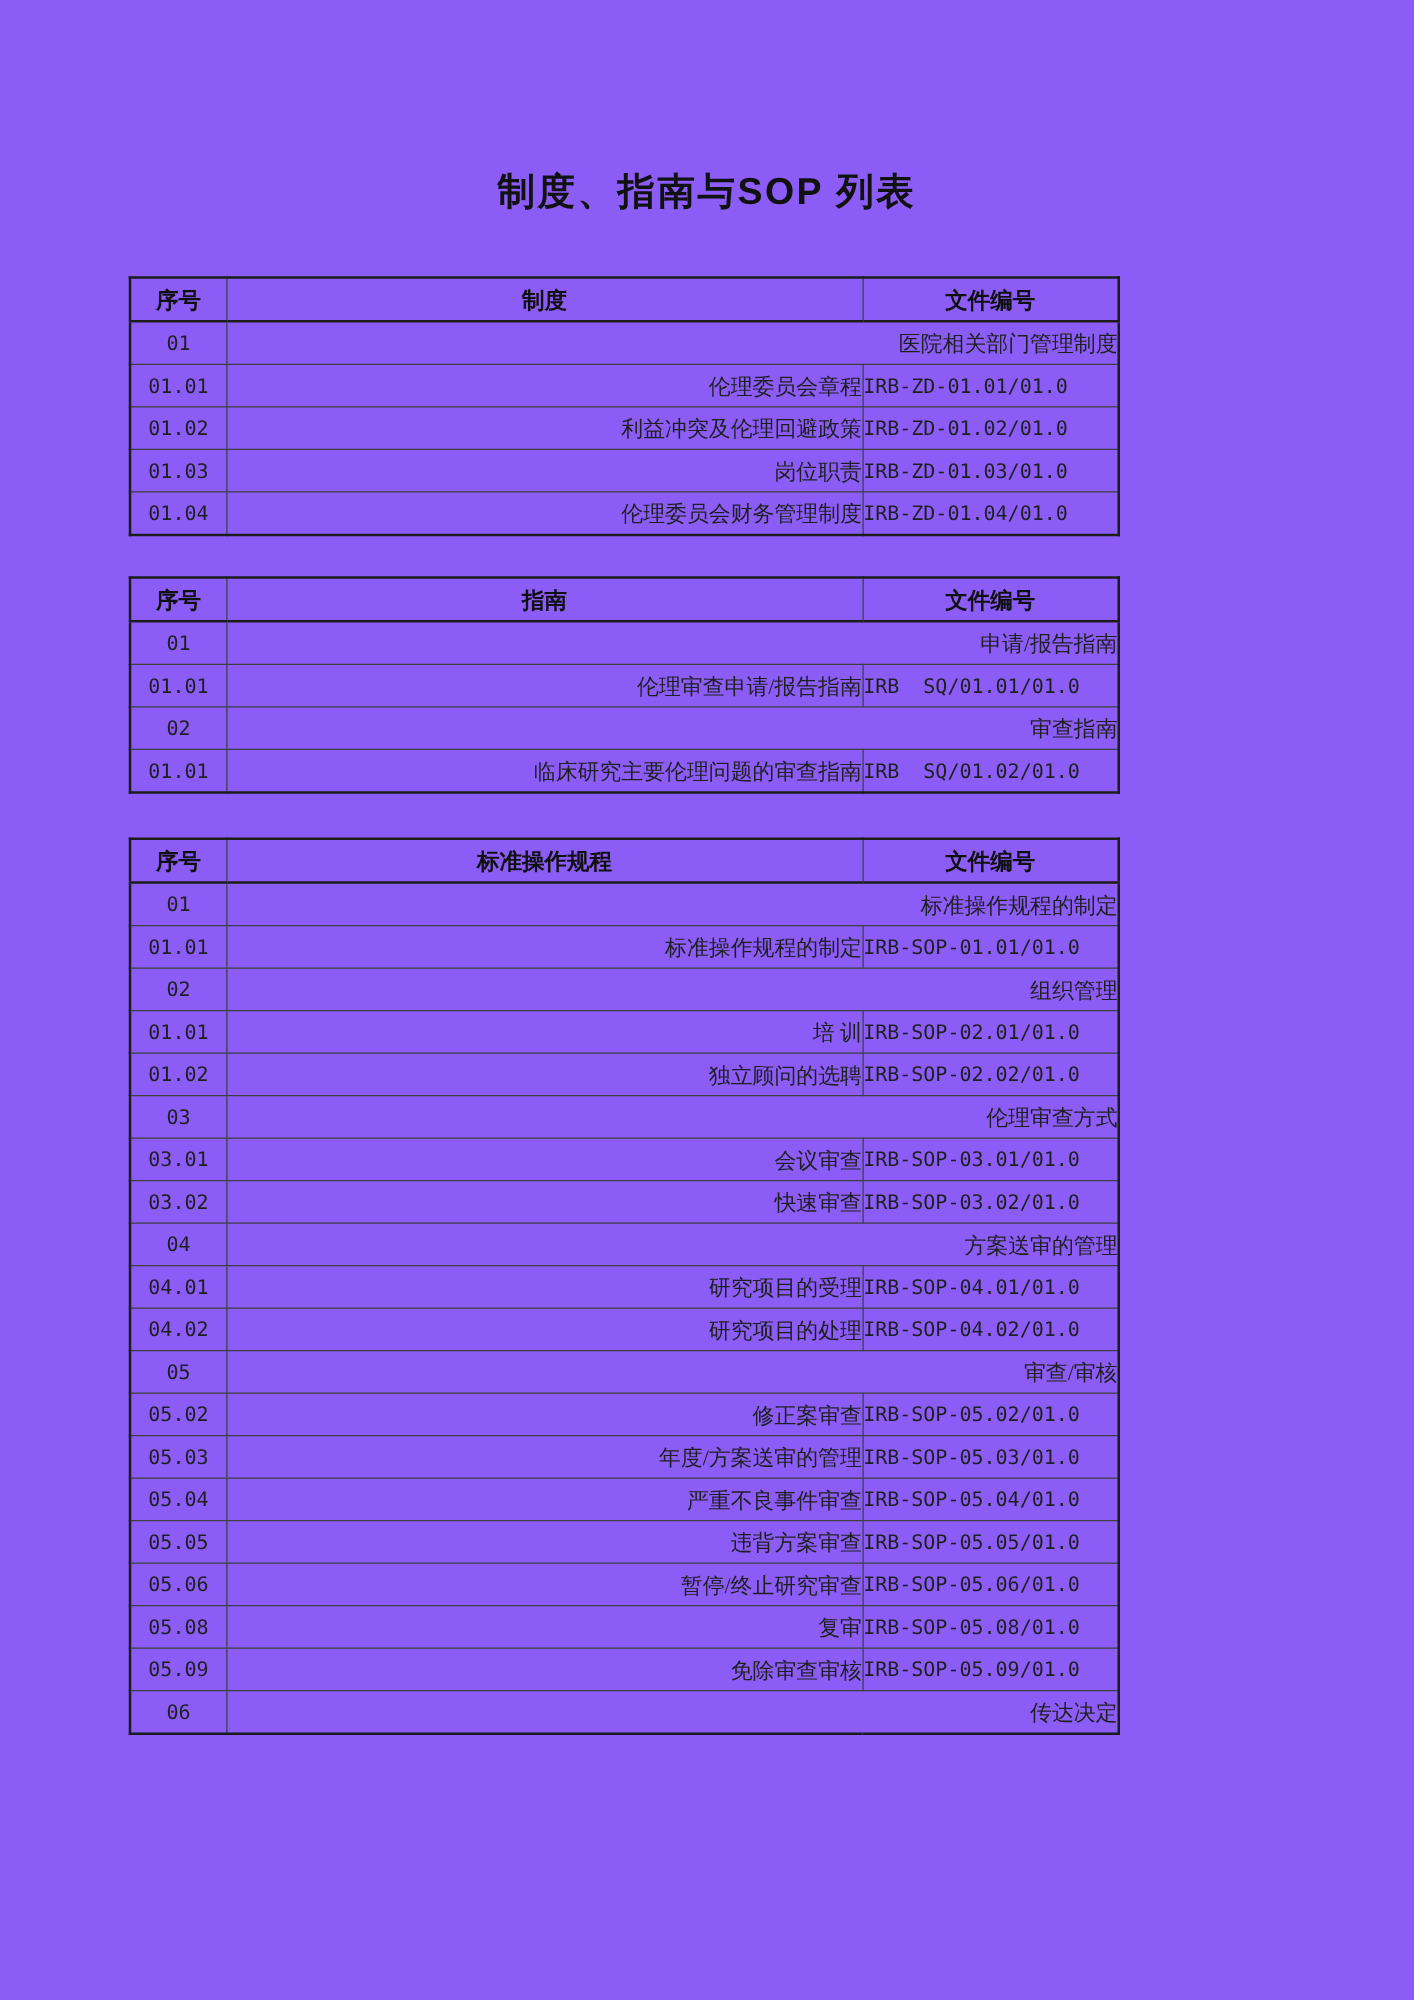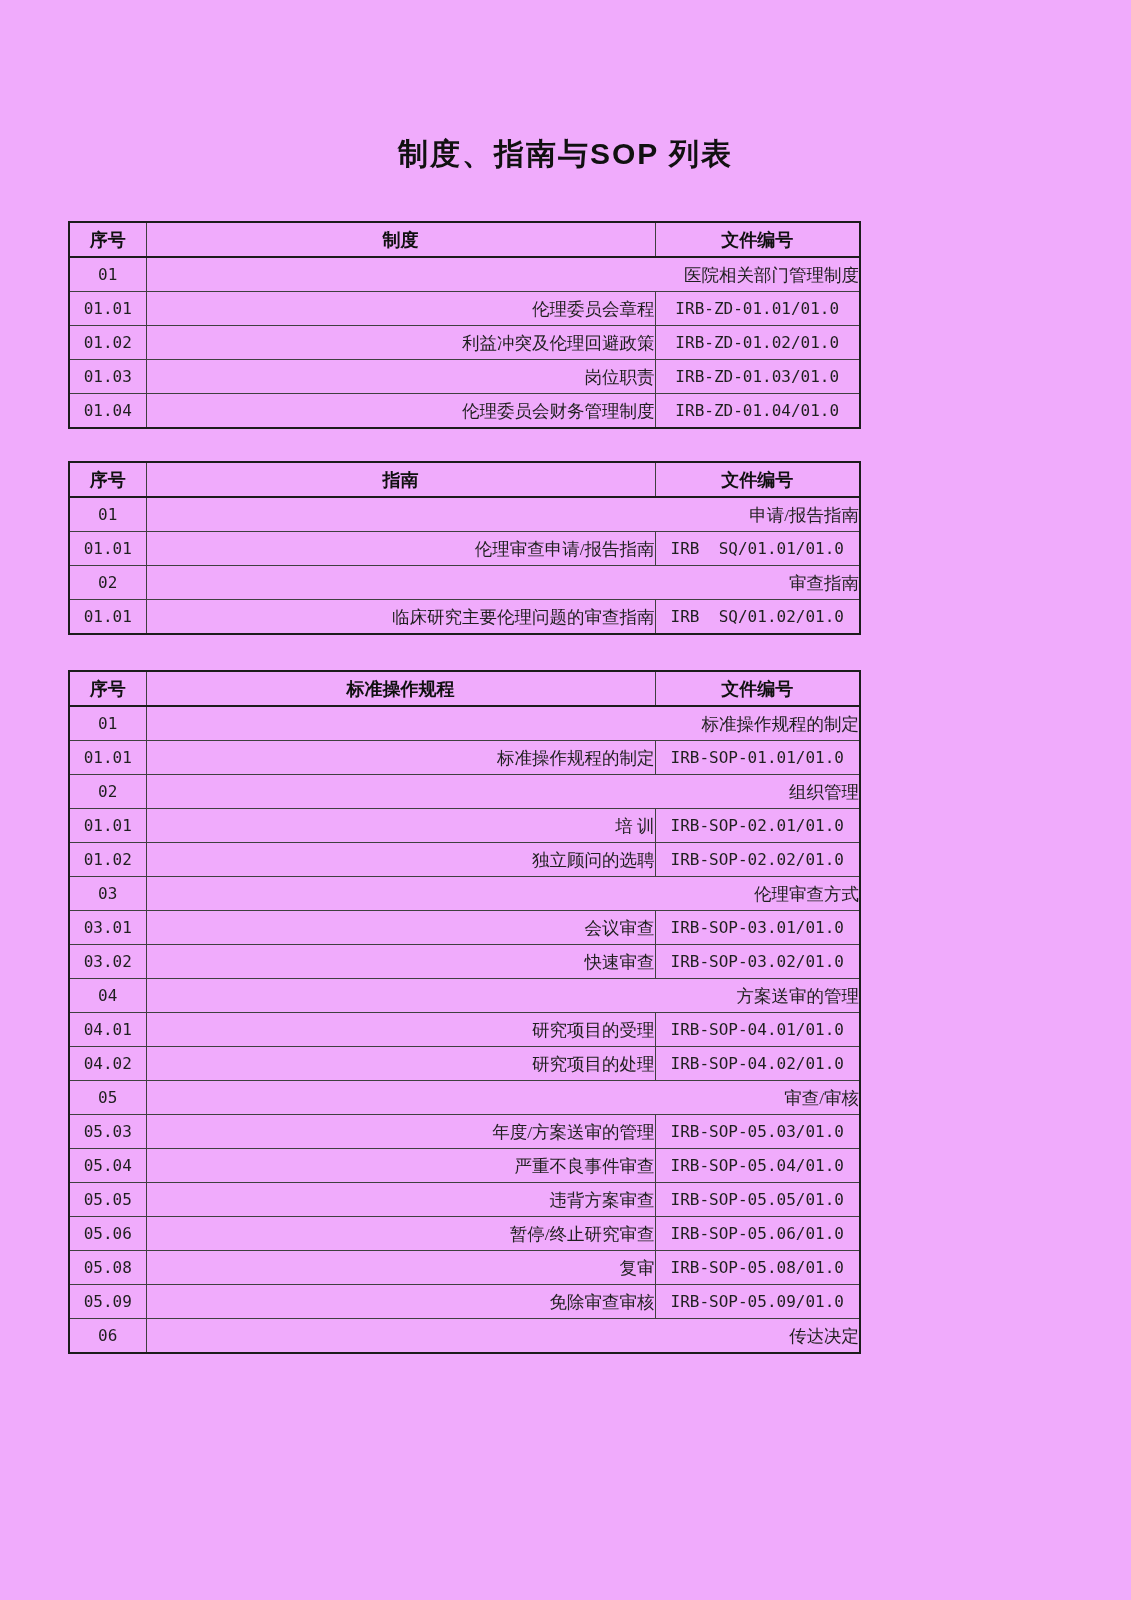--- a/index.html
+++ b/index.html
@@ -4,39 +4,39 @@
 <style>
   html, body {
     margin: 0;
     padding: 0;
     background: #ffffff;
   }
   .page {
     position: relative;
     width: 1131px;
     height: 1600px;
-    background: #f0abfc;
+    background: #8b5cf6;
     color: #1a1a1a;
     overflow: hidden;
   }
   .doc-title {
     margin: 134px 0 0 0;
     text-align: center;
     font-family: "Liberation Sans", "DejaVu Sans", sans-serif;
     font-weight: 700;
     font-size: 30px;
     line-height: 40px;
     letter-spacing: 2px;
     color: #111111;
   }
   table.doc-table {
     border-collapse: collapse;
     table-layout: fixed;
     width: 791px;
-    margin-left: 68px;
+    margin-left: 103px;
     border: 2px solid #1c1c1c;
   }
   table.doc-table.first  { margin-top: 47px; }
   table.doc-table.second { margin-top: 32px; }
   table.doc-table.third  { margin-top: 35px; }
 
   table.doc-table th,
   table.doc-table td {
     border: 1px solid #3f3f3f;
     height: 33px;
@@ -62,21 +62,21 @@
   td.col-name {
     font-family: "Liberation Serif", "DejaVu Serif", serif;
     font-size: 17.5px;
     text-align: right;
     padding-left: 14px;
     color: #1f1f1f;
   }
   td.col-code {
     font-family: "DejaVu Sans Mono", "Liberation Mono", monospace;
     font-size: 16px;
-    text-align: center;
+    text-align: left;
     padding-left: 12px;
     color: #1f1f1f;
   }
 </style>
 </head>
 <body>
 
 <div class="page">
   <h1 class="doc-title">制度、指南与SOP 列表</h1>
 
@@ -219,20 +219,25 @@
         <tr>
           <td class="col-no">04.02</td>
           <td class="col-name">研究项目的处理</td>
           <td class="col-code">IRB-SOP-04.02/01.0</td>
         </tr>
         <tr>
           <td class="col-no">05</td>
           <td class="col-name" colspan="2">审查/审核</td>
         </tr>
         <tr>
+          <td class="col-no">05.02</td>
+          <td class="col-name">修正案审查</td>
+          <td class="col-code">IRB-SOP-05.02/01.0</td>
+        </tr>
+        <tr>
           <td class="col-no">05.03</td>
           <td class="col-name">年度/方案送审的管理</td>
           <td class="col-code">IRB-SOP-05.03/01.0</td>
         </tr>
         <tr>
           <td class="col-no">05.04</td>
           <td class="col-name">严重不良事件审查</td>
           <td class="col-code">IRB-SOP-05.04/01.0</td>
         </tr>
         <tr>

